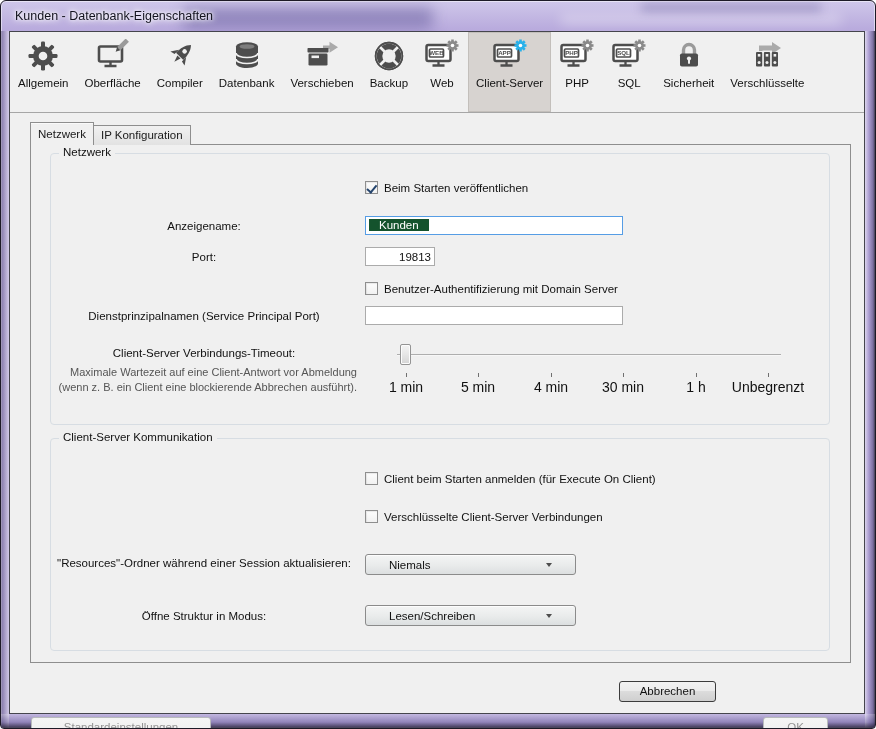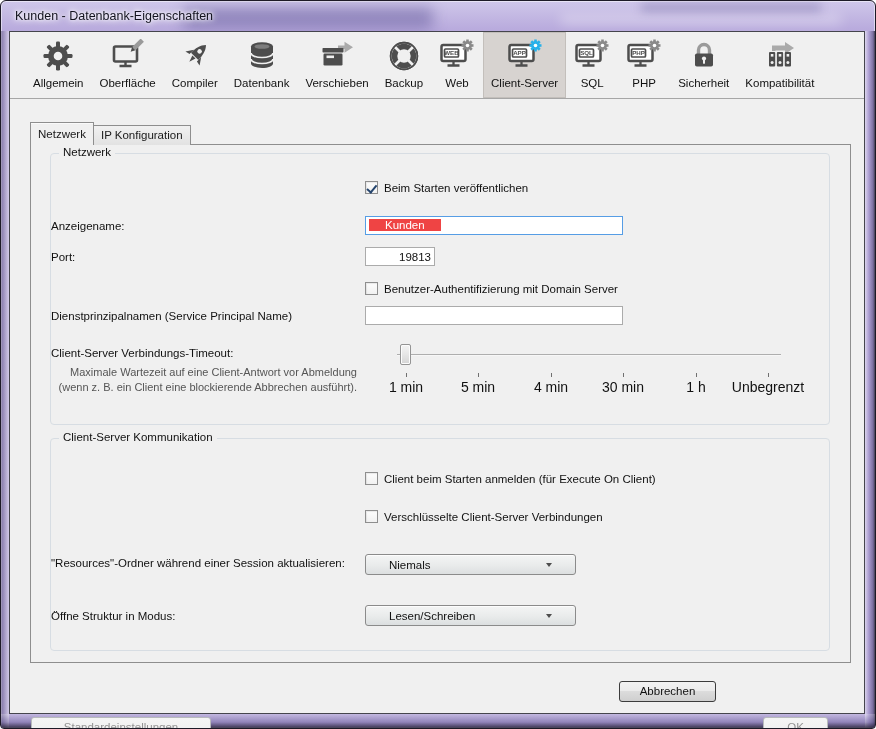--- a/index.html
+++ b/index.html
@@ -33,22 +33,22 @@
   .frame-shade-bottom{ position:absolute; left:0; right:0; bottom:0; height:14px;
     background:linear-gradient(180deg, rgba(255,255,255,.22), rgba(92,80,138,.38) 58%, rgba(24,19,40,.78)); }
 
   .client {
     position:absolute; left:8px; top:30px; right:10px; bottom:14px;
     background:#f0f0f0; border:1px solid #45454d; z-index:2;
   }
 
   
   .toolbar {
-    position:absolute; left:0; top:0; right:0; height:67px;
-    border-bottom:1px solid #a6a6a6; display:flex; align-items:stretch; padding-left:15px;
+    position:absolute; left:0; top:0; right:0; height:81px;
+    border-bottom:1px solid #a6a6a6; display:flex; align-items:stretch; padding-left:0;
   }
   .titem {
     display:flex; flex-direction:column; align-items:center; justify-content:flex-start;
     padding:4px 8px 0 8px; cursor:default;
   }
   .titem.selected { background:#d7d3d0; box-shadow: inset 0 0 0 1px #c3bfbb; }
   .ticon { height:40px; display:flex; align-items:center; justify-content:center; }
   .tlabel { font-size:11.5px; color:#111; white-space:nowrap; margin-top:1px; }
 
   
@@ -67,41 +67,41 @@
     border:1px solid #8e8e8e; background:#f0f0f0; z-index:3;
   }
 
   
   .group { position:absolute; border:1px solid #d7dde3; border-radius:4px; }
   .group-title { position:absolute; top:-8px; left:8px; background:#f0f0f0; padding:0 4px; font-size:11.5px; color:#111; white-space:nowrap; }
   .g-netzwerk { left:19px; top:8px;   width:780px; height:272px; }
   .g-komm     { left:19px; top:293px; width:780px; height:213px; }
 
   
-  .row-label { position:absolute; left:0; width:306px; text-align:left; font-size:11.5px; color:#111; line-height:1.3; }
+  .row-label { position:absolute; left:0; width:306px; text-align:center; font-size:11.5px; color:#111; line-height:1.3; }
   .help-text { position:absolute; left:0; width:306px; text-align:right; font-size:11px; color:#555; line-height:1.35; }
 
   .cbrow { position:absolute; display:flex; align-items:center; gap:6px; }
   .cbbox {
     width:13px; height:13px; background:linear-gradient(180deg,#fdfdfd,#f1f1f1);
     border:1px solid #8e8e8e; position:relative; flex:0 0 auto;
     box-shadow: inset 1px 1px 1px rgba(0,0,0,.08);
   }
   .cbbox.checked::after {
     content:''; position:absolute; left:3px; top:0.5px; width:4px; height:7.5px;
     border:solid #25456e; border-width:0 2px 2px 0; transform:rotate(40deg);
   }
   .cblabel { font-size:11.5px; color:#111; white-space:nowrap; }
 
   .field {
     position:absolute; height:19px; border:1px solid #ababab; background:#fff;
     font-size:11.5px; padding:1px 3px; line-height:15px; font-family:inherit; color:#111;
   }
   .field.focused { border-color:#569de5; }
-  .sel { background:#ef4444; color:#fff; padding:0 16px; }
+  .sel { background:#14532d; color:#fff; padding:0 10px; }
   input.field { outline:none; }
 
   .combo {
     position:absolute; height:21px; width:211px; border:1px solid #8b8b8b; border-radius:3px;
     background:linear-gradient(180deg,#f4f5f5 0%, #e9ebeb 55%, #dcdfe0 100%);
     display:flex; align-items:center; padding:0 23px; font-size:11.5px; color:#111;
     box-shadow: inset 0 1px 0 rgba(255,255,255,.8);
   }
   .combo-arrow { margin-left:auto; width:0; height:0; border-left:3.5px solid transparent; border-right:3.5px solid transparent; border-top:4.5px solid #4d4d4d; }
 
@@ -283,20 +283,44 @@
           </svg>
         </span>
         <span class="tlabel">Client-Server</span>
       </div>
 
       <div class="titem">
         <span class="ticon">
           <svg width="36" height="34" viewBox="0 0 36 34">
             <rect x="2.5" y="6" width="24" height="16" rx="1.8" fill="#fff" stroke="#4d4d4d" stroke-width="2.5"></rect>
             <rect x="5.5" y="10" width="14" height="8" rx="1" fill="#fff" stroke="#4d4d4d" stroke-width="1.7"></rect>
+            <text x="12.5" y="16.4" text-anchor="middle" font-size="6.2" font-weight="bold" fill="#4d4d4d" font-family="Liberation Sans, sans-serif">PHP</text>
+            <path d="M14.5 22 v3.2 M8.5 26.5 h12" stroke="#4d4d4d" stroke-width="2.3" fill="none"></path>
+            <g fill="#8a8a8a">
+              <rect x="27.2" y="0.5" width="2.6" height="4"></rect>
+              <rect x="27.2" y="0.5" width="2.6" height="4" transform="rotate(45 28.5 6.5)"></rect>
+              <rect x="27.2" y="0.5" width="2.6" height="4" transform="rotate(90 28.5 6.5)"></rect>
+              <rect x="27.2" y="0.5" width="2.6" height="4" transform="rotate(135 28.5 6.5)"></rect>
+              <rect x="27.2" y="0.5" width="2.6" height="4" transform="rotate(180 28.5 6.5)"></rect>
+              <rect x="27.2" y="0.5" width="2.6" height="4" transform="rotate(225 28.5 6.5)"></rect>
+              <rect x="27.2" y="0.5" width="2.6" height="4" transform="rotate(270 28.5 6.5)"></rect>
+              <rect x="27.2" y="0.5" width="2.6" height="4" transform="rotate(315 28.5 6.5)"></rect>
+              <circle cx="28.5" cy="6.5" r="4.4"></circle>
+            </g>
+            <circle cx="28.5" cy="6.5" r="1.8" fill="#fff"></circle>
+          </svg>
+        </span>
+        <span class="tlabel">PHP</span>
+      </div>
+
+      <div class="titem">
+        <span class="ticon">
+          <svg width="36" height="34" viewBox="0 0 36 34">
+            <rect x="2.5" y="6" width="24" height="16" rx="1.8" fill="#fff" stroke="#4d4d4d" stroke-width="2.5"></rect>
+            <rect x="5.5" y="10" width="14" height="8" rx="1" fill="#fff" stroke="#4d4d4d" stroke-width="1.7"></rect>
             <text x="12.5" y="16.4" text-anchor="middle" font-size="6.2" font-weight="bold" fill="#4d4d4d" font-family="Liberation Sans, sans-serif">SQL</text>
             <path d="M14.5 22 v3.2 M8.5 26.5 h12" stroke="#4d4d4d" stroke-width="2.3" fill="none"></path>
             <g fill="#8a8a8a">
               <rect x="27.2" y="0.5" width="2.6" height="4"></rect>
               <rect x="27.2" y="0.5" width="2.6" height="4" transform="rotate(45 28.5 6.5)"></rect>
               <rect x="27.2" y="0.5" width="2.6" height="4" transform="rotate(90 28.5 6.5)"></rect>
               <rect x="27.2" y="0.5" width="2.6" height="4" transform="rotate(135 28.5 6.5)"></rect>
               <rect x="27.2" y="0.5" width="2.6" height="4" transform="rotate(180 28.5 6.5)"></rect>
               <rect x="27.2" y="0.5" width="2.6" height="4" transform="rotate(225 28.5 6.5)"></rect>
               <rect x="27.2" y="0.5" width="2.6" height="4" transform="rotate(270 28.5 6.5)"></rect>
@@ -304,44 +328,20 @@
               <circle cx="28.5" cy="6.5" r="4.4"></circle>
             </g>
             <circle cx="28.5" cy="6.5" r="1.8" fill="#fff"></circle>
           </svg>
         </span>
         <span class="tlabel">SQL</span>
       </div>
 
       <div class="titem">
         <span class="ticon">
-          <svg width="36" height="34" viewBox="0 0 36 34">
-            <rect x="2.5" y="6" width="24" height="16" rx="1.8" fill="#fff" stroke="#4d4d4d" stroke-width="2.5"></rect>
-            <rect x="5.5" y="10" width="14" height="8" rx="1" fill="#fff" stroke="#4d4d4d" stroke-width="1.7"></rect>
-            <text x="12.5" y="16.4" text-anchor="middle" font-size="6.2" font-weight="bold" fill="#4d4d4d" font-family="Liberation Sans, sans-serif">PHP</text>
-            <path d="M14.5 22 v3.2 M8.5 26.5 h12" stroke="#4d4d4d" stroke-width="2.3" fill="none"></path>
-            <g fill="#8a8a8a">
-              <rect x="27.2" y="0.5" width="2.6" height="4"></rect>
-              <rect x="27.2" y="0.5" width="2.6" height="4" transform="rotate(45 28.5 6.5)"></rect>
-              <rect x="27.2" y="0.5" width="2.6" height="4" transform="rotate(90 28.5 6.5)"></rect>
-              <rect x="27.2" y="0.5" width="2.6" height="4" transform="rotate(135 28.5 6.5)"></rect>
-              <rect x="27.2" y="0.5" width="2.6" height="4" transform="rotate(180 28.5 6.5)"></rect>
-              <rect x="27.2" y="0.5" width="2.6" height="4" transform="rotate(225 28.5 6.5)"></rect>
-              <rect x="27.2" y="0.5" width="2.6" height="4" transform="rotate(270 28.5 6.5)"></rect>
-              <rect x="27.2" y="0.5" width="2.6" height="4" transform="rotate(315 28.5 6.5)"></rect>
-              <circle cx="28.5" cy="6.5" r="4.4"></circle>
-            </g>
-            <circle cx="28.5" cy="6.5" r="1.8" fill="#fff"></circle>
-          </svg>
-        </span>
-        <span class="tlabel">PHP</span>
-      </div>
-
-      <div class="titem">
-        <span class="ticon">
           <svg width="34" height="34" viewBox="0 0 34 34">
             <path d="M11.5 15 v-4 a5.5 5.5 0 0 1 11 0 v4" fill="none" stroke="#9a9a9a" stroke-width="3.4"></path>
             <rect x="8" y="14.5" width="18" height="13" rx="1.8" fill="#4d4d4d"></rect>
             <circle cx="17" cy="19.5" r="2.1" fill="#f0f0f0"></circle>
             <rect x="16" y="20.5" width="2" height="4.2" fill="#f0f0f0"></rect>
           </svg>
         </span>
         <span class="tlabel">Sicherheit</span>
       </div>
 
@@ -357,21 +357,21 @@
             <g fill="#f0f0f0">
               <rect x="7.8" y="15" width="2.6" height="2.6"></rect>
               <rect x="15.7" y="15" width="2.6" height="2.6"></rect>
               <rect x="23.6" y="15" width="2.6" height="2.6"></rect>
               <circle cx="9.1" cy="23.5" r="1.5"></circle>
               <circle cx="17" cy="23.5" r="1.5"></circle>
               <circle cx="24.9" cy="23.5" r="1.5"></circle>
             </g>
           </svg>
         </span>
-        <span class="tlabel">Kompatibilität</span>
+        <span class="tlabel">Verschlüsselte</span>
       </div>
     </div>
 
     <div class="tabs-row">
       <div class="tab active">Netzwerk</div>
       <div class="tab">IP Konfiguration</div>
     </div>
 
     <div class="tab-panel">
 
@@ -389,21 +389,21 @@
         </div>
 
         <div class="row-label" style="top:96px;">Port:</div>
         <input class="field" style="left: 314px; top: 93px; width: 70px; text-align: right;" readonly="" value="19813">
 
         <div class="cbrow" style="left:314px; top:128px;">
           <span class="cbbox"></span>
           <span class="cblabel">Benutzer-Authentifizierung mit Domain Server</span>
         </div>
 
-        <div class="row-label" style="top:155px;">Dienstprinzipalnamen (Service Principal Name)</div>
+        <div class="row-label" style="top:155px;">Dienstprinzipalnamen (Service Principal Port)</div>
         <input class="field" style="left: 314px; top: 152px; width: 258px;" readonly="" value="">
 
         <div class="row-label" style="top:192px;">Client-Server Verbindungs-Timeout:</div>
         <div class="help-text" style="top:211px;">Maximale Wartezeit auf eine Client-Antwort vor Abmeldung (wenn z. B. ein Client eine blockierende Abbrechen ausführt).</div>
 
         <div class="slider">
           <div class="slider-track"></div>
           <div class="slider-thumb"></div>
           <div class="stick" style="left:9px;"></div>
           <div class="stick" style="left:81px;"></div>

